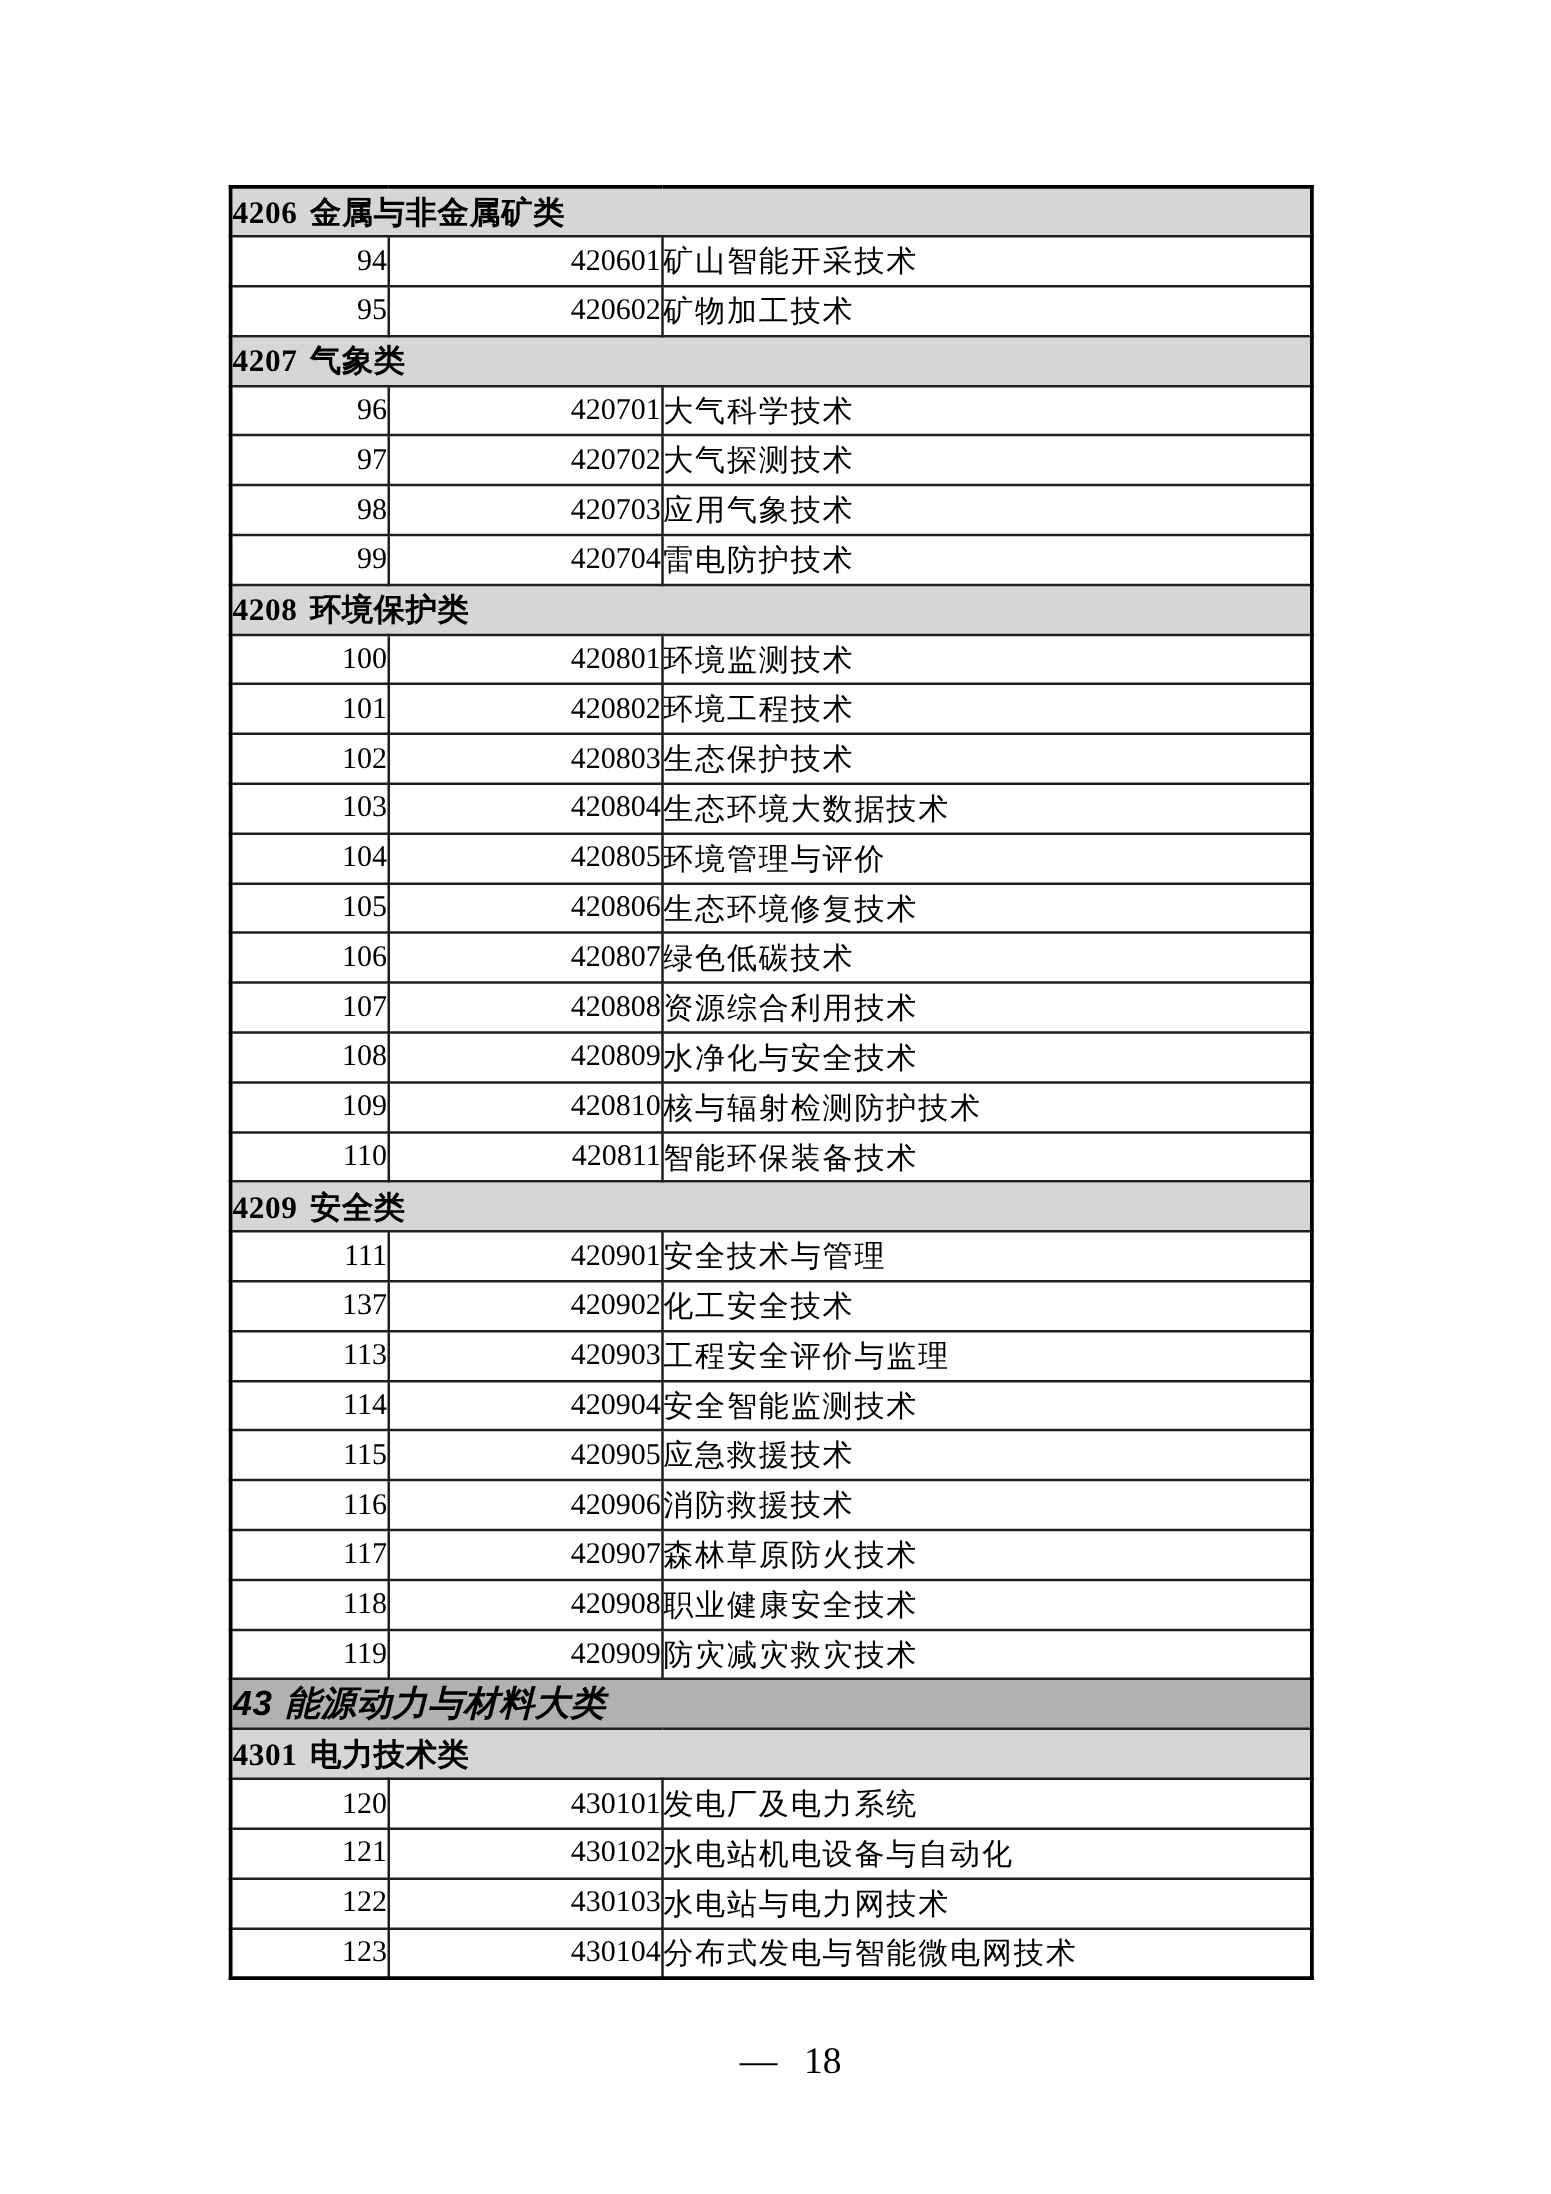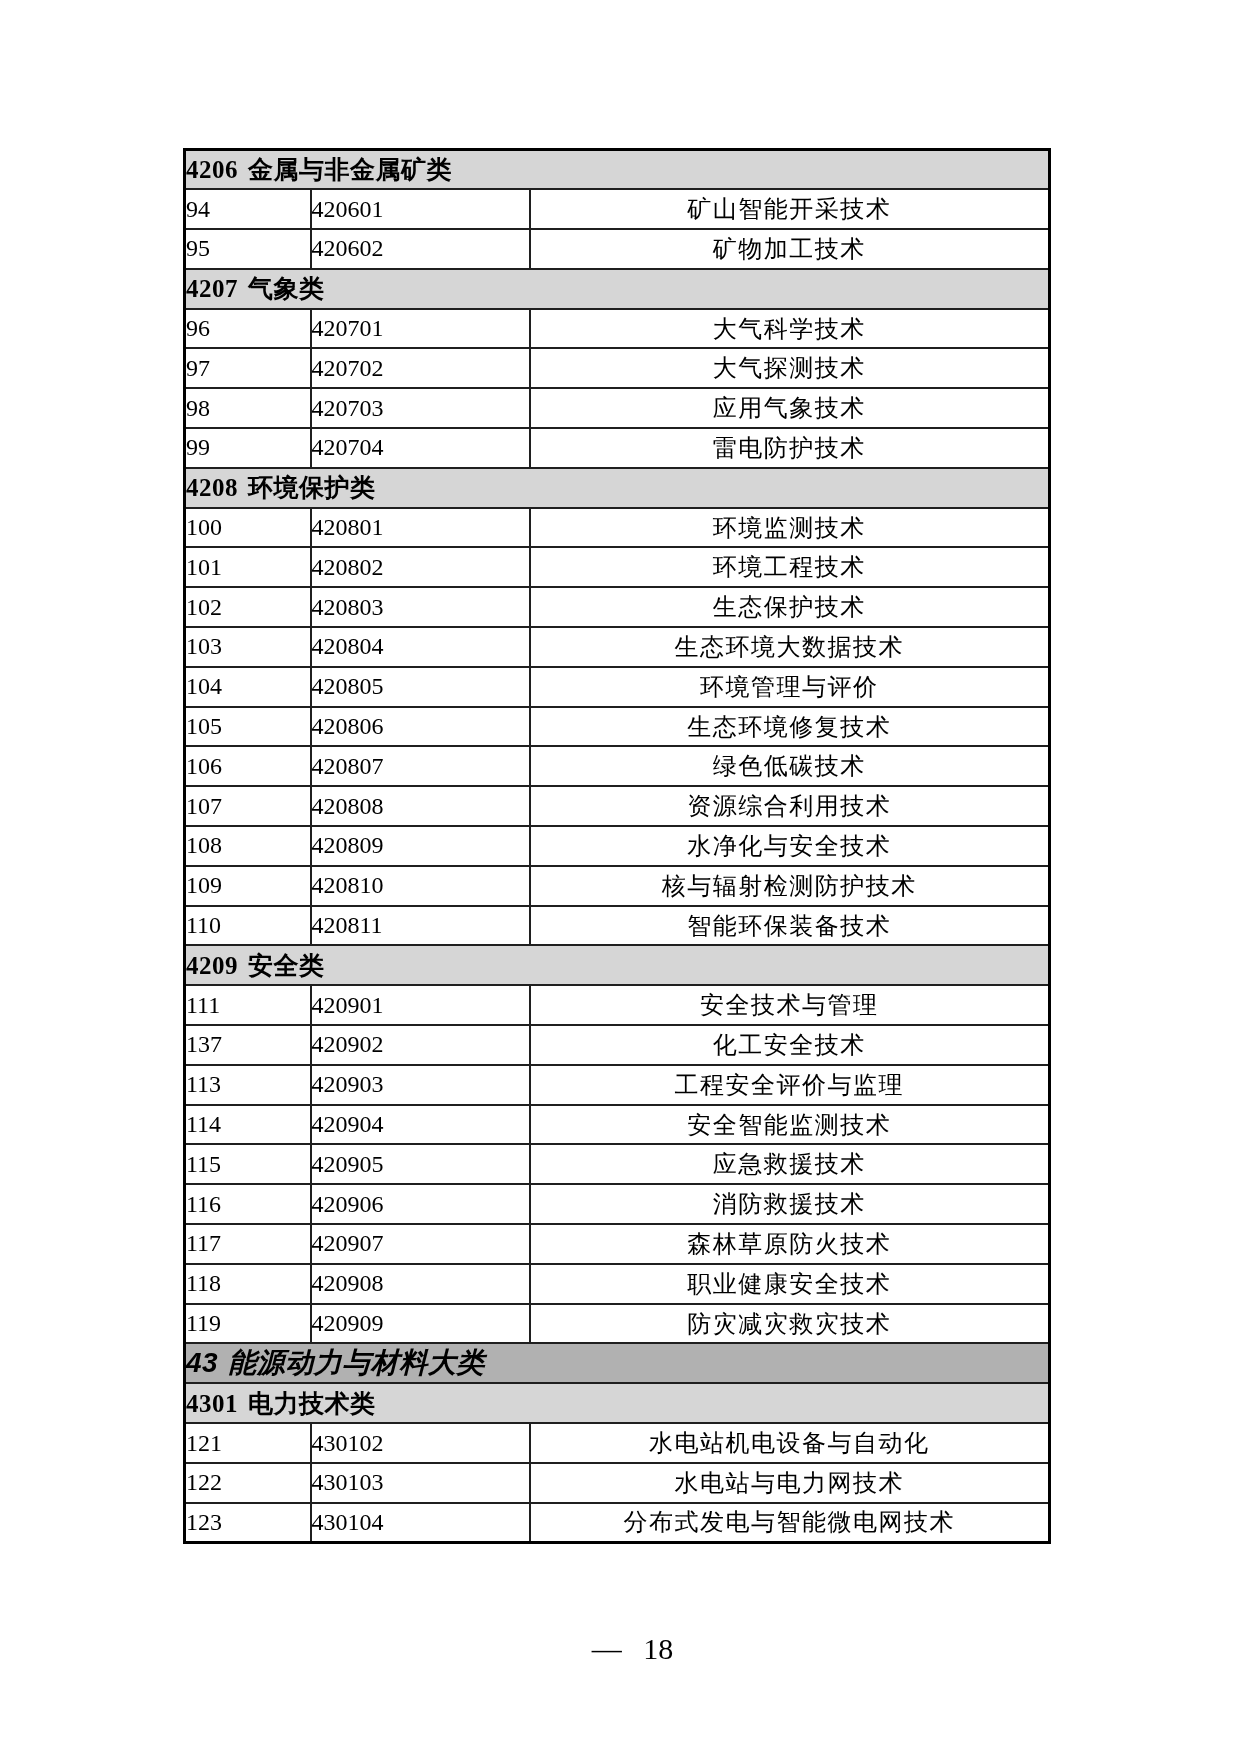--- a/index.html
+++ b/index.html
@@ -33,25 +33,25 @@
     vertical-align: middle;
     overflow: hidden;
     white-space: nowrap;
   }
   .item-row td {
     height: 39.8px;
     font-size: 24px;
     background: #ffffff;
   }
   .cell-no, .cell-code {
+    text-align: right;
+    font-family: "Liberation Serif", "DejaVu Serif", serif;
+  }
+  .cell-name {
     text-align: left;
-    font-family: "Liberation Serif", "DejaVu Serif", serif;
-  }
-  .cell-name {
-    text-align: center;
     padding-left: 12px;
     letter-spacing: 1.5px;
     margin-top: 32px;
   }
   .class-row td {
     height: 39.8px;
     background: #d6d6d6;
     font-weight: 700;
     font-size: 25px;
     text-align: left;
@@ -278,20 +278,25 @@
       <span class="band-code">43</span><span class="band-name">能源动力与材料大类</span>
     </td>
   </tr>
 
   <tr class="class-row">
     <td colspan="3" class="class-cell">
       <span class="band-code">4301</span><span class="band-name">电力技术类</span>
     </td>
   </tr>
 
+  <tr class="item-row">
+    <td class="cell-no">120</td>
+    <td class="cell-code">430101</td>
+    <td class="cell-name">发电厂及电力系统</td>
+  </tr>
 
   <tr class="item-row">
     <td class="cell-no">121</td>
     <td class="cell-code">430102</td>
     <td class="cell-name">水电站机电设备与自动化</td>
   </tr>
 
   <tr class="item-row">
     <td class="cell-no">122</td>
     <td class="cell-code">430103</td>

